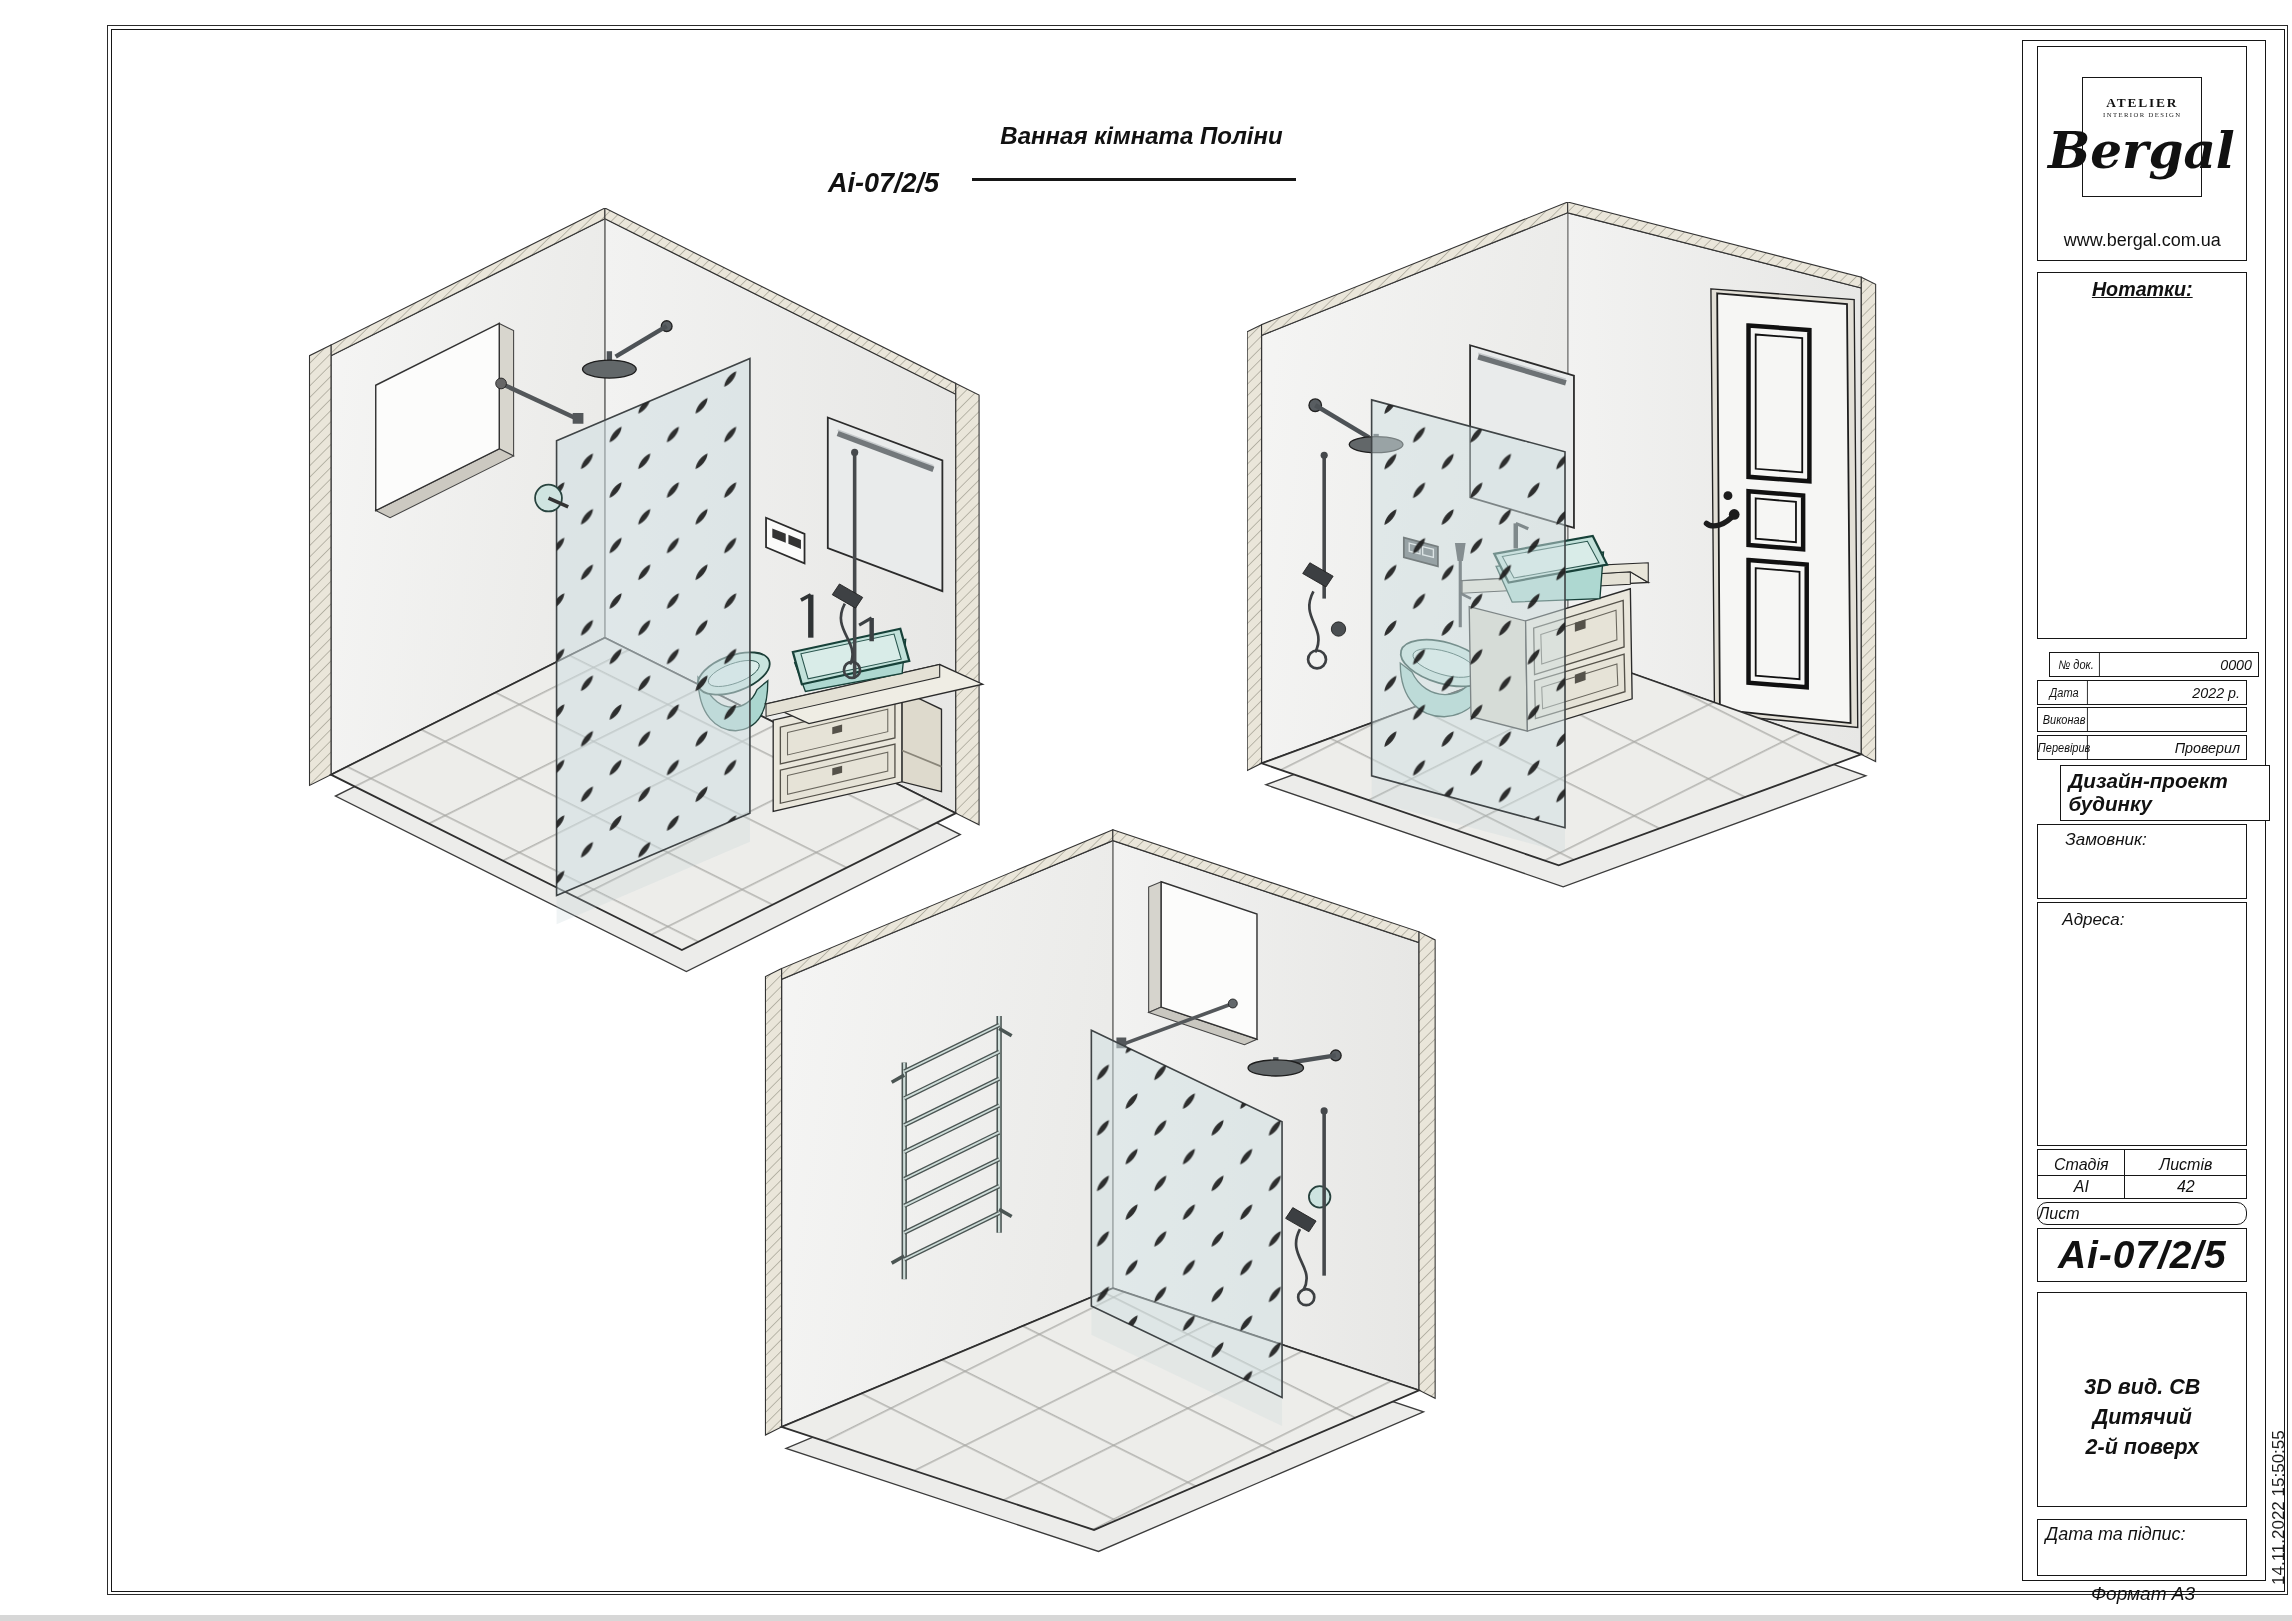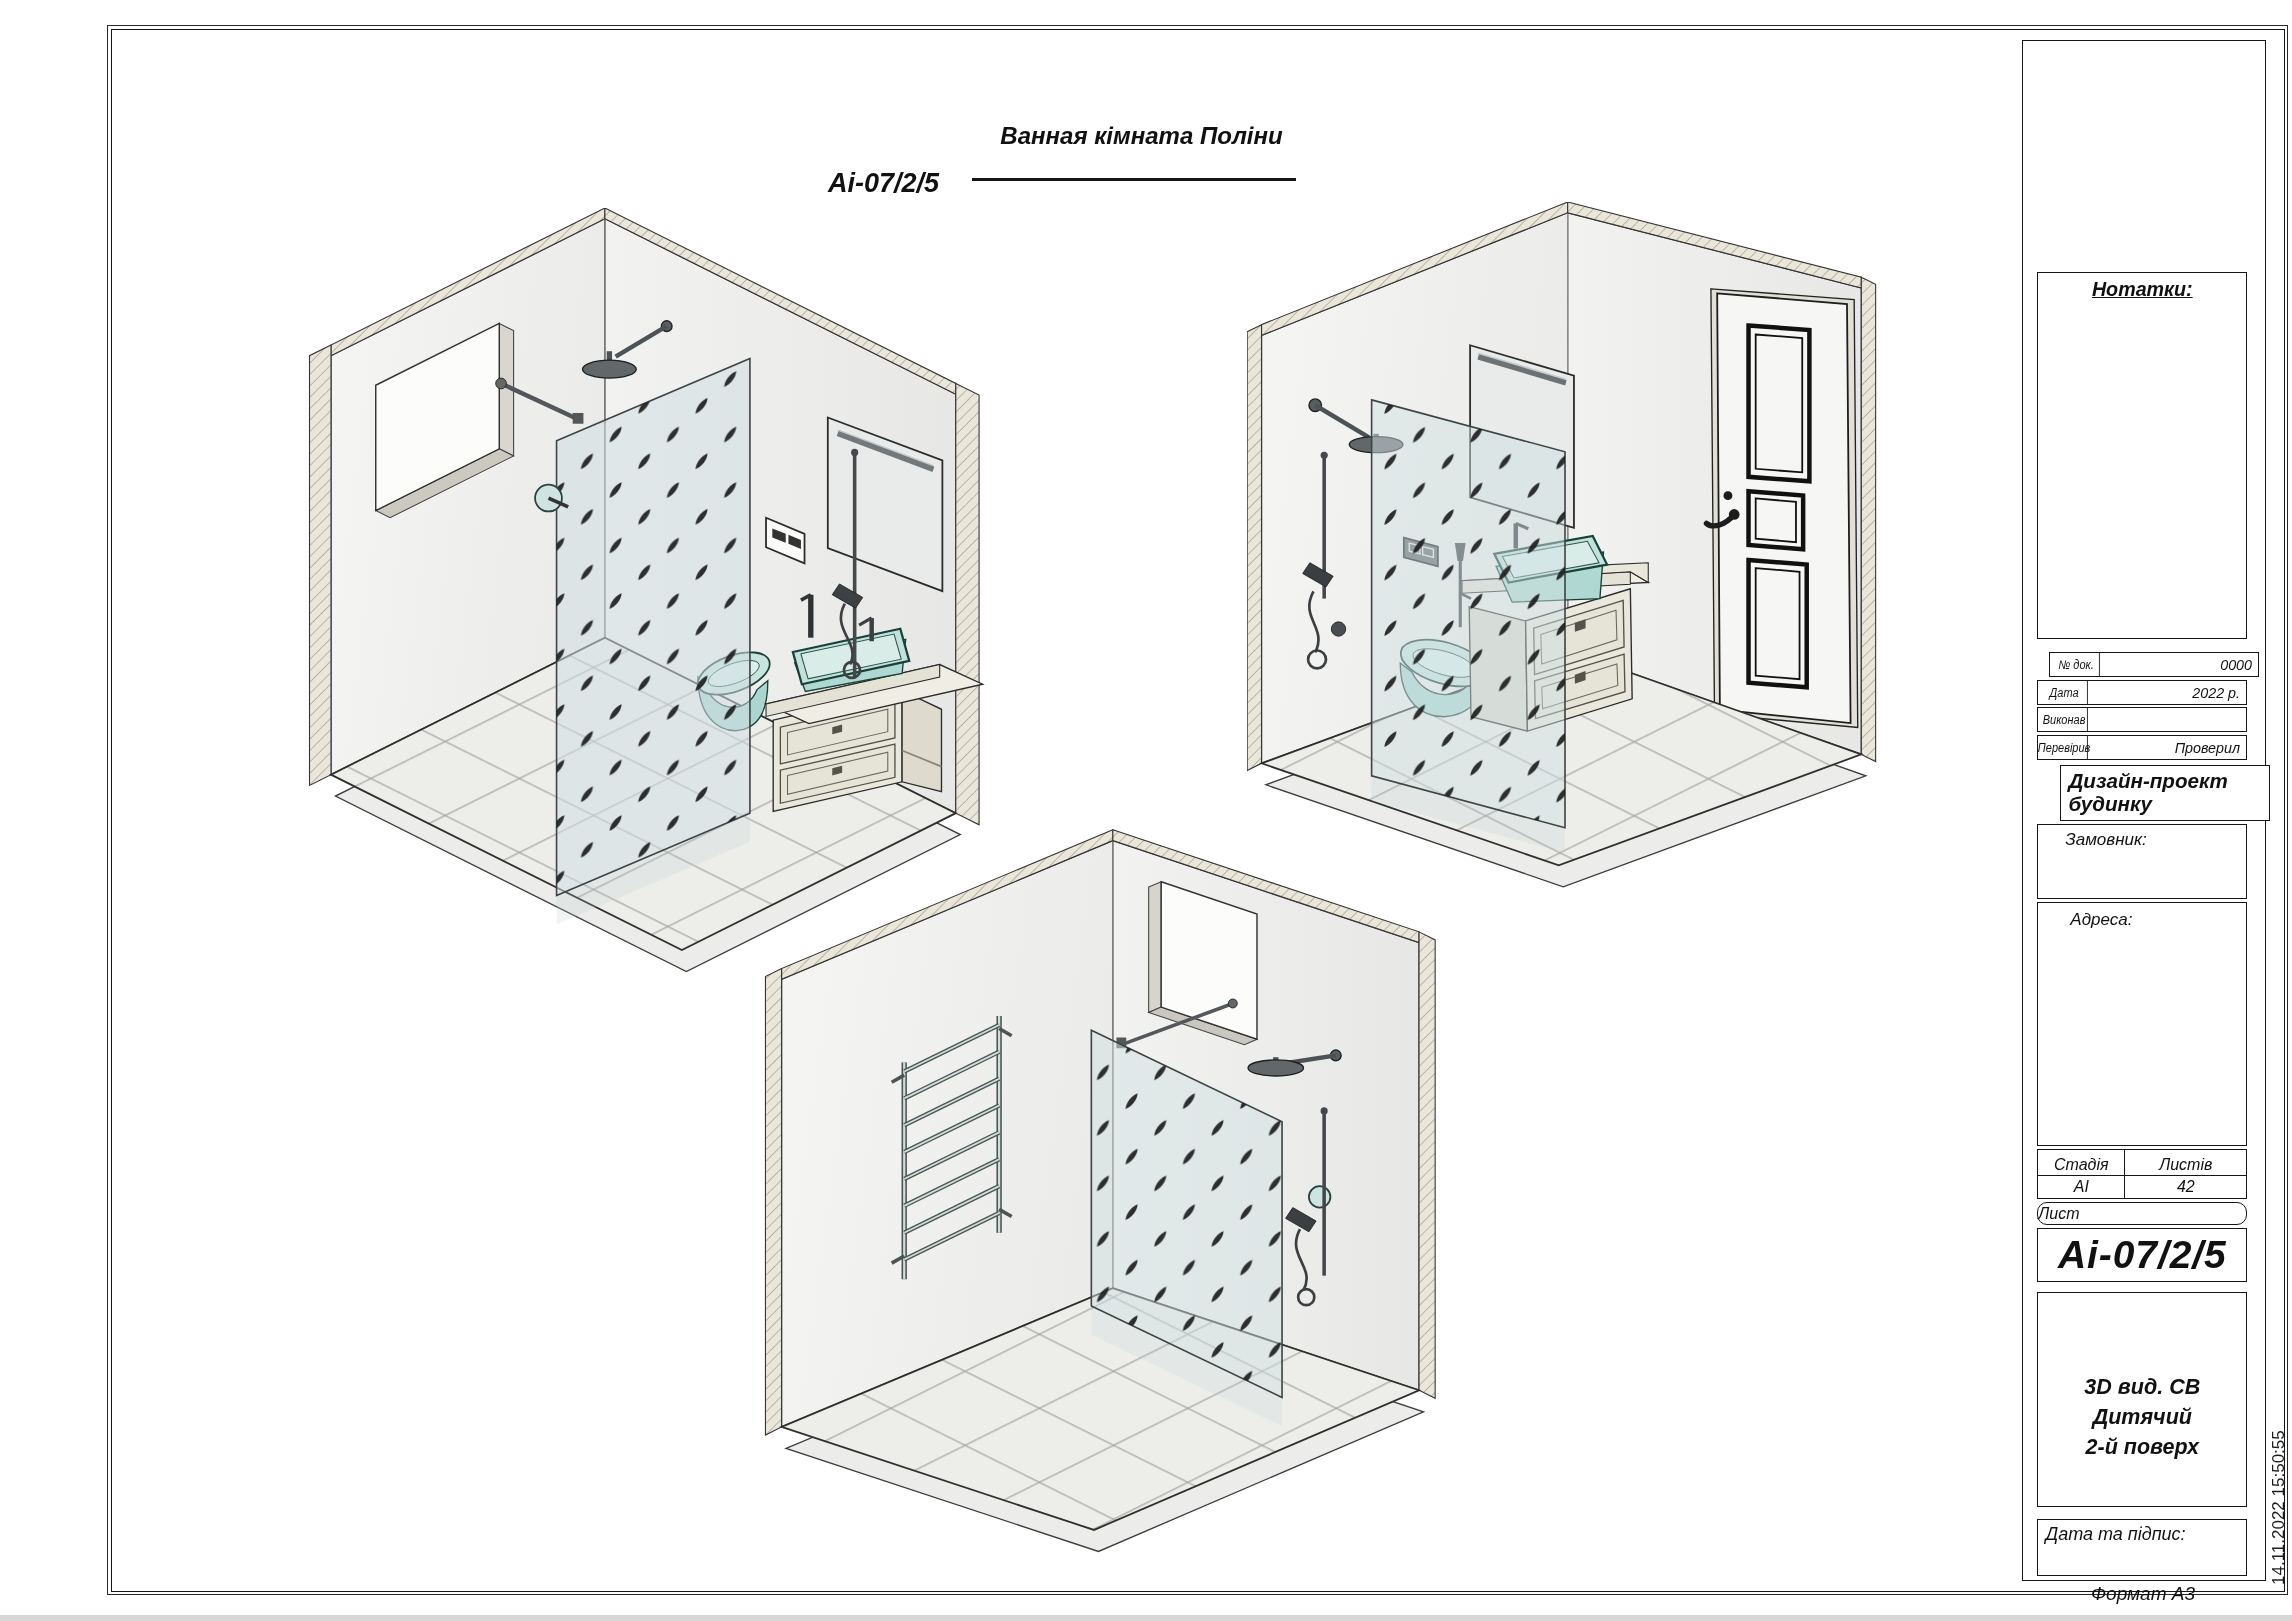--- a/index.html
+++ b/index.html
@@ -36,21 +36,21 @@
   .doc-row .lbl{width:52px;border-right:1.8px solid #161616;height:100%;display:flex;align-items:center;
      justify-content:center;font-size:12.5px;font-style:italic;white-space:nowrap;transform:scaleX(.88);}
   .doc-row .val{flex:1;text-align:right;padding-right:6.3px;font-size:14.3px;font-style:italic;}
   #row-0{top:611px;margin-left:12px;} #row-1{top:639px;} #row-2{top:666px;} #row-3{top:694px;}
   
   #project-box{top:724px;height:56px;padding:2.7px 0 0 7.2px;font-size:20.6px;font-weight:700;
      font-style:italic;line-height:23px;margin-left:23px;}
   #client-box{top:783px;height:75px;}
   #client-box .cap{position:absolute;left:27px;top:4.5px;font-size:17px;font-style:italic;}
   #address-box{top:861px;height:244px;}
-  #address-box .cap{position:absolute;left:32px;top:7.2px;font-size:17px;font-style:italic;}
+  #address-box .cap{position:absolute;left:24px;top:7.2px;font-size:17px;font-style:italic;}
   
   .split{display:flex;}
   #stage-head{top:1108px;height:31px;}
   #stage-vals{top:1134px;height:24px;}
   .cellL{width:86px;border-right:1.8px solid #161616;display:flex;align-items:center;justify-content:center;
      font-size:16px;font-style:italic;height:100%;}
   .cellR{flex:1;display:flex;align-items:center;justify-content:center;font-size:16px;font-style:italic;}
   #sheet-label-box{top:1161px;height:23px;display:flex;align-items:center;justify-content:flex-start;
      font-size:16px;font-style:italic;border-radius:10px;}
   #sheet-code-box{top:1187px;height:54px;display:flex;align-items:center;justify-content:center;
@@ -375,20 +375,27 @@
 
   <div class="abs" id="sheet-border-outer"></div>
   <div class="abs" id="sheet-border-inner"></div>
 
   <div class="abs" id="header-code">Аі-07/2/5</div>
   <div class="abs" id="header-title">Ванная кімната Поліни</div>
   <div class="abs" id="header-underline"></div>
 
   <div class="abs" id="titleblock">
 
+    <div class="tb-box" id="logo-box">
+      <div id="logo-square"></div>
+      <div id="logo-atelier">ATELIER</div>
+      <div id="logo-sub">INTERIOR DESIGN</div>
+      <div id="logo-script">Bergal</div>
+      <div id="logo-site">www.bergal.com.ua</div>
+    </div>
 
     <div class="tb-box" id="notes-box">
       <div id="notes-label">Нотатки:</div>
     </div>
 
     <div class="tb-box doc-row" id="row-0">
       <div class="lbl">№ док.</div>
       <div class="val">0000</div>
     </div>
     <div class="tb-box doc-row" id="row-1">

